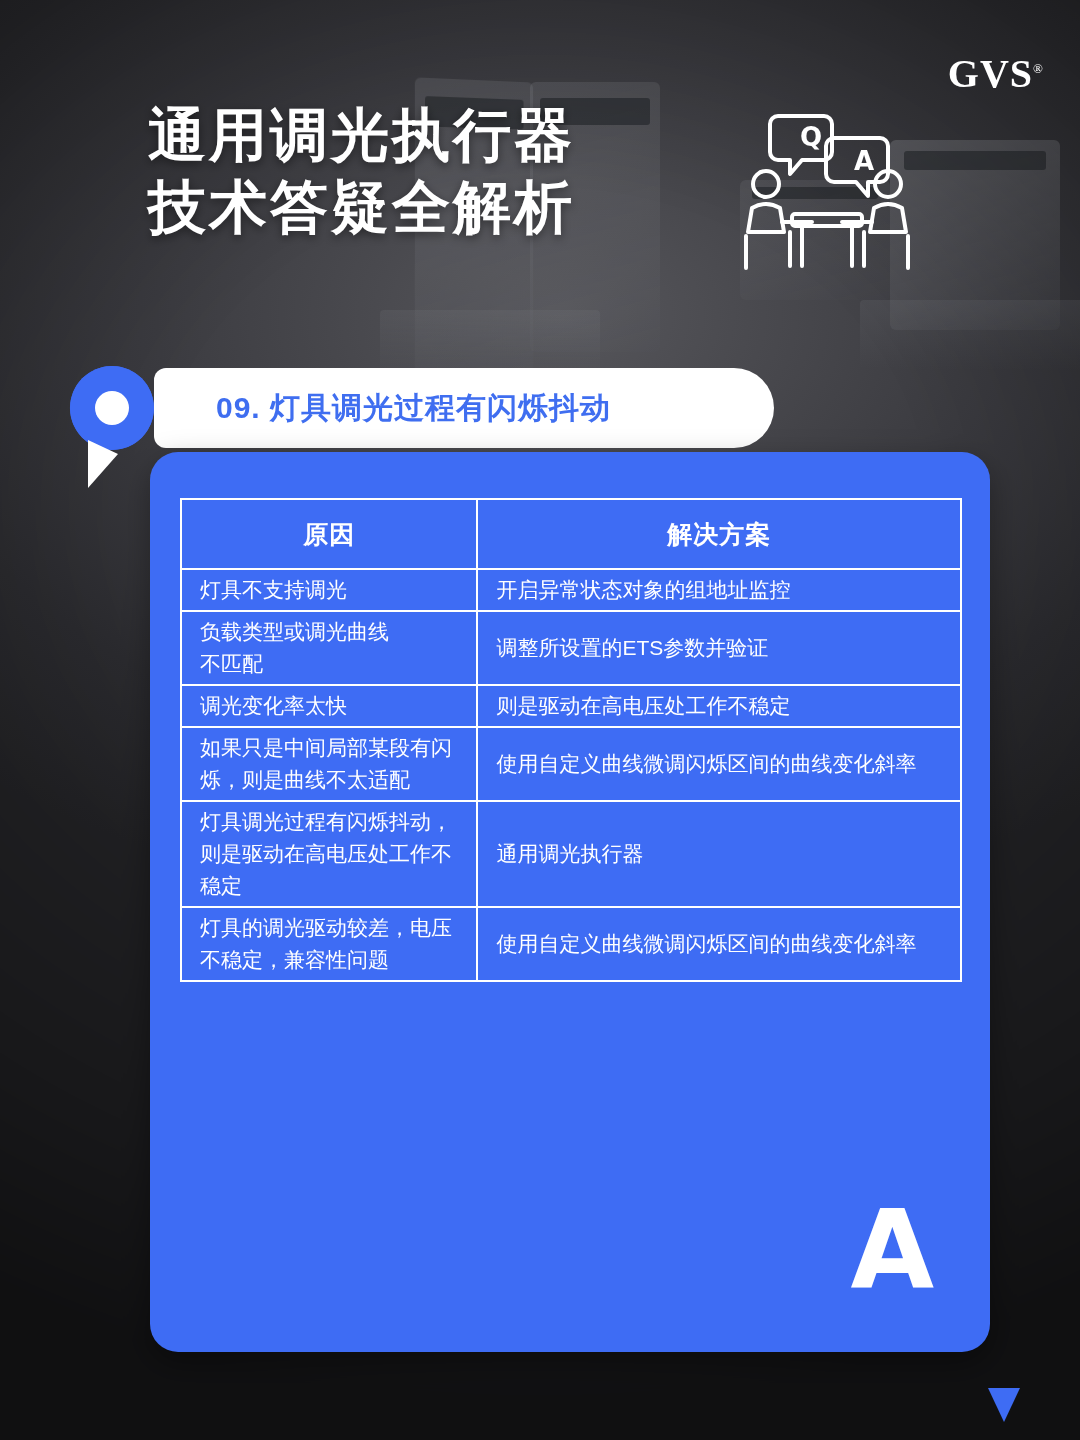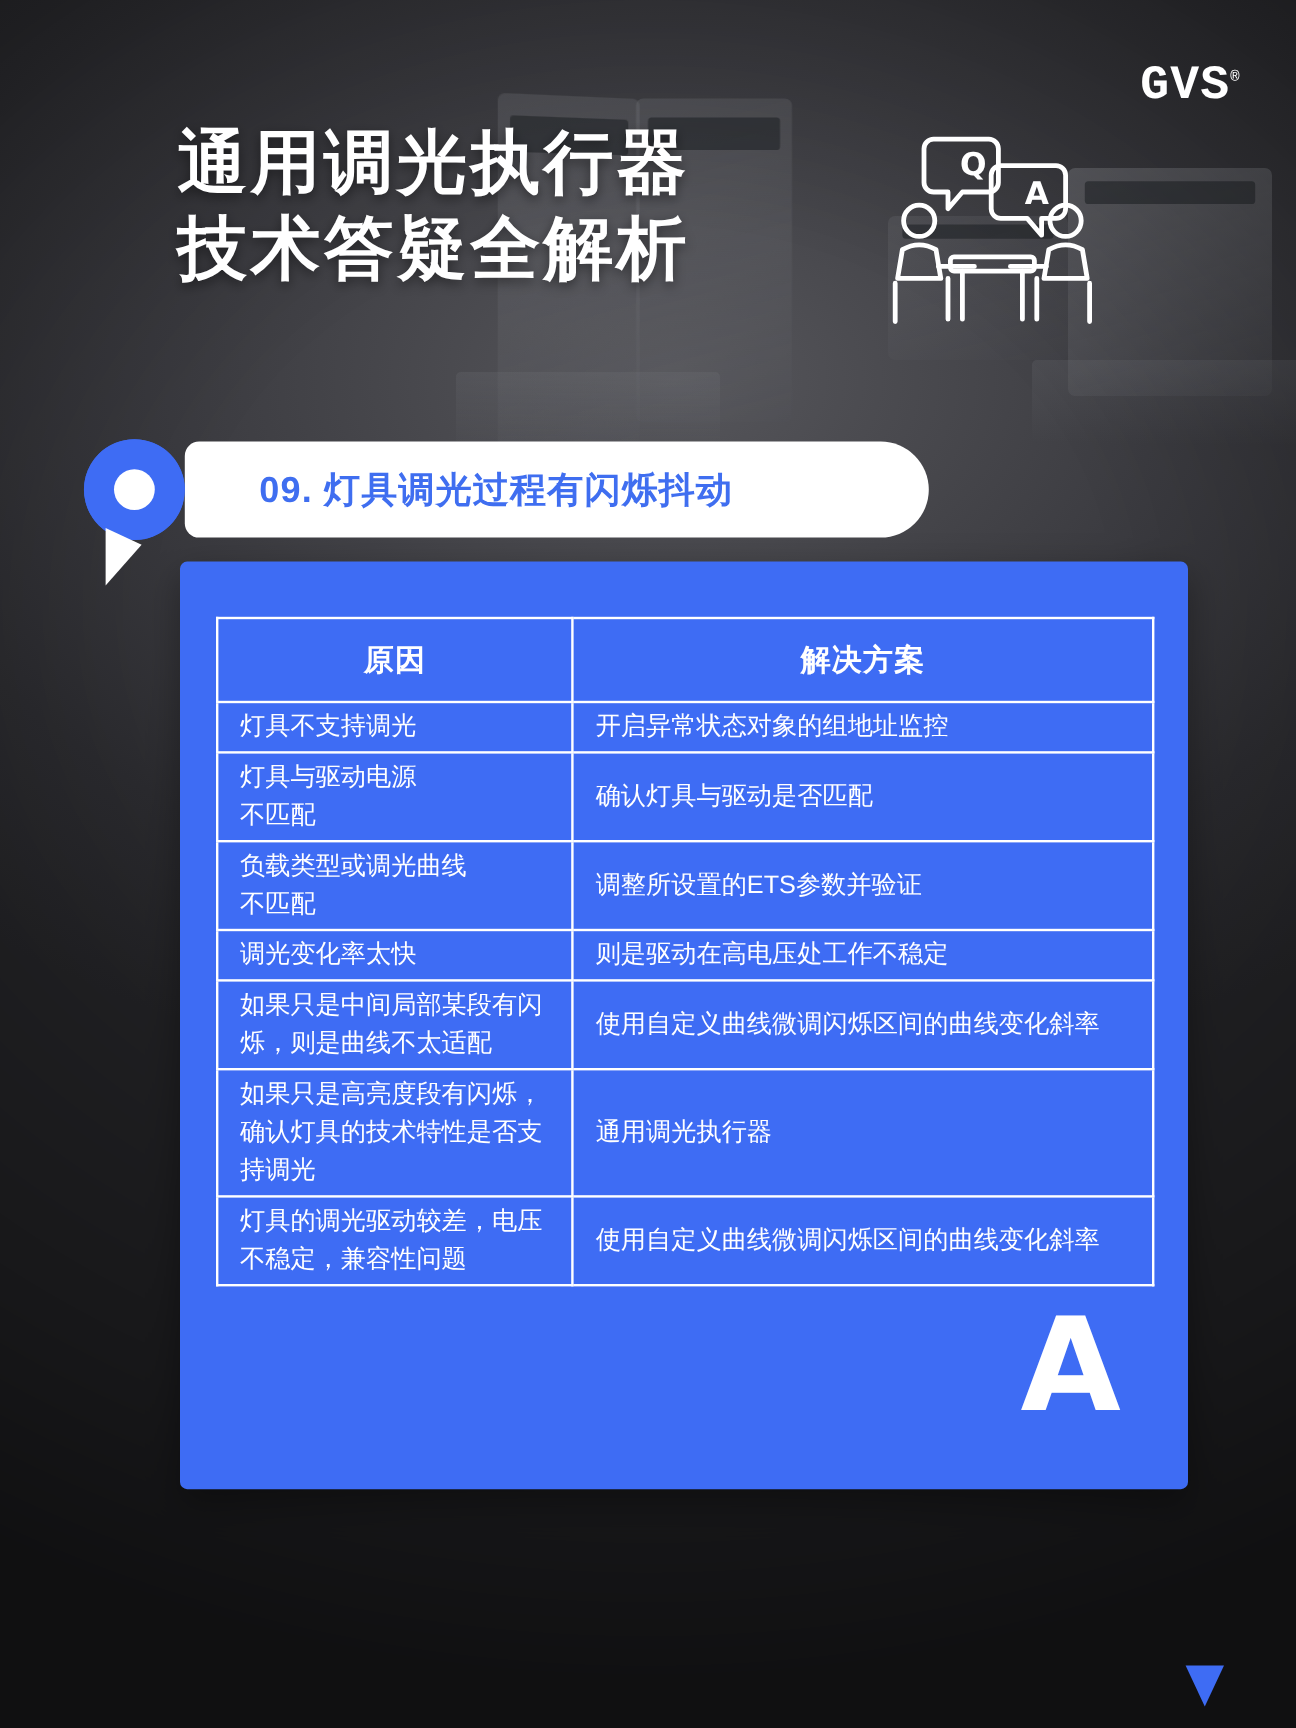--- a/index.html
+++ b/index.html
@@ -42,26 +42,26 @@
   .bg-pedestal.p1 { left: 380px; top: 310px; width: 220px; height: 80px; }
   .bg-pedestal.p2 { left: 860px; top: 300px; width: 230px; height: 70px; }
   .vignette {
     position: absolute; inset: 0;
     background: radial-gradient(ellipse 1100px 900px at 50% 35%, rgba(0,0,0,0) 35%, rgba(0,0,0,0.35) 80%, rgba(0,0,0,0.55) 100%);
     pointer-events: none;
   }
 
   
   .brand {
-    position: absolute; right: 46px; top: 50px;
+    position: absolute; right: 36px; top: 50px;
     color: #ffffff;
     font-size: 40px;
     font-weight: bold;
     letter-spacing: 1px;
-    font-family: Liberation Mono, monospace;
+    font-family: Liberation Serif, serif;
   }
   .brand sup { font-size: 13px; vertical-align: super; font-weight: normal; }
 
   
   .title {
     position: absolute; left: 148px; top: 99px;
     color: #ffffff;
     font-size: 58px;
     line-height: 72px;
     font-weight: bold;
@@ -90,24 +90,24 @@
     font-weight: bold;
     letter-spacing: 1px;
   }
   .q-mark {
     position: absolute; left: 0; top: -6px;
     width: 100px; height: 130px;
   }
 
   
   .card {
-    position: absolute; left: 150px; top: 468px;
-    width: 840px; height: 773px;
+    position: absolute; left: 150px; top: 452px;
+    width: 840px; height: 900px;
     background: #3e6cf4;
-    border-radius: 6px;
+    border-radius: 28px;
     box-shadow: 0 10px 30px rgba(0,0,0,0.35);
   }
   .table {
     position: absolute; left: 30px; top: 46px;
     width: 782px;
     border-collapse: collapse;
     color: #ffffff;
   }
   .table th, .table td {
     border: 2px solid #ffffff;
@@ -213,37 +213,33 @@
           <th class="col-cause">原因</th>
           <th class="col-sol">解决方案</th>
         </tr>
       </thead>
       <tbody>
         <tr>
           <td>灯具不支持调光</td>
           <td>开启异常状态对象的组地址监控</td>
         </tr>
         <tr>
-          <td>灯具与驱动电源<br>不匹配</td>
-          <td>确认灯具与驱动是否匹配</td>
-        </tr>
-        <tr>
           <td>负载类型或调光曲线<br>不匹配</td>
           <td>调整所设置的ETS参数并验证</td>
         </tr>
         <tr>
           <td>调光变化率太快</td>
           <td>则是驱动在高电压处工作不稳定</td>
         </tr>
         <tr>
           <td>如果只是中间局部某段有闪烁，则是曲线不太适配</td>
           <td>使用自定义曲线微调闪烁区间的曲线变化斜率</td>
         </tr>
         <tr>
-          <td>如果只是高亮度段有闪烁，确认灯具的技术特性是否支持调光</td>
+          <td>灯具调光过程有闪烁抖动，则是驱动在高电压处工作不稳定</td>
           <td>通用调光执行器</td>
         </tr>
         <tr>
           <td>灯具的调光驱动较差，电压不稳定，兼容性问题</td>
           <td>使用自定义曲线微调闪烁区间的曲线变化斜率</td>
         </tr>
       </tbody>
     </table>
 
 

